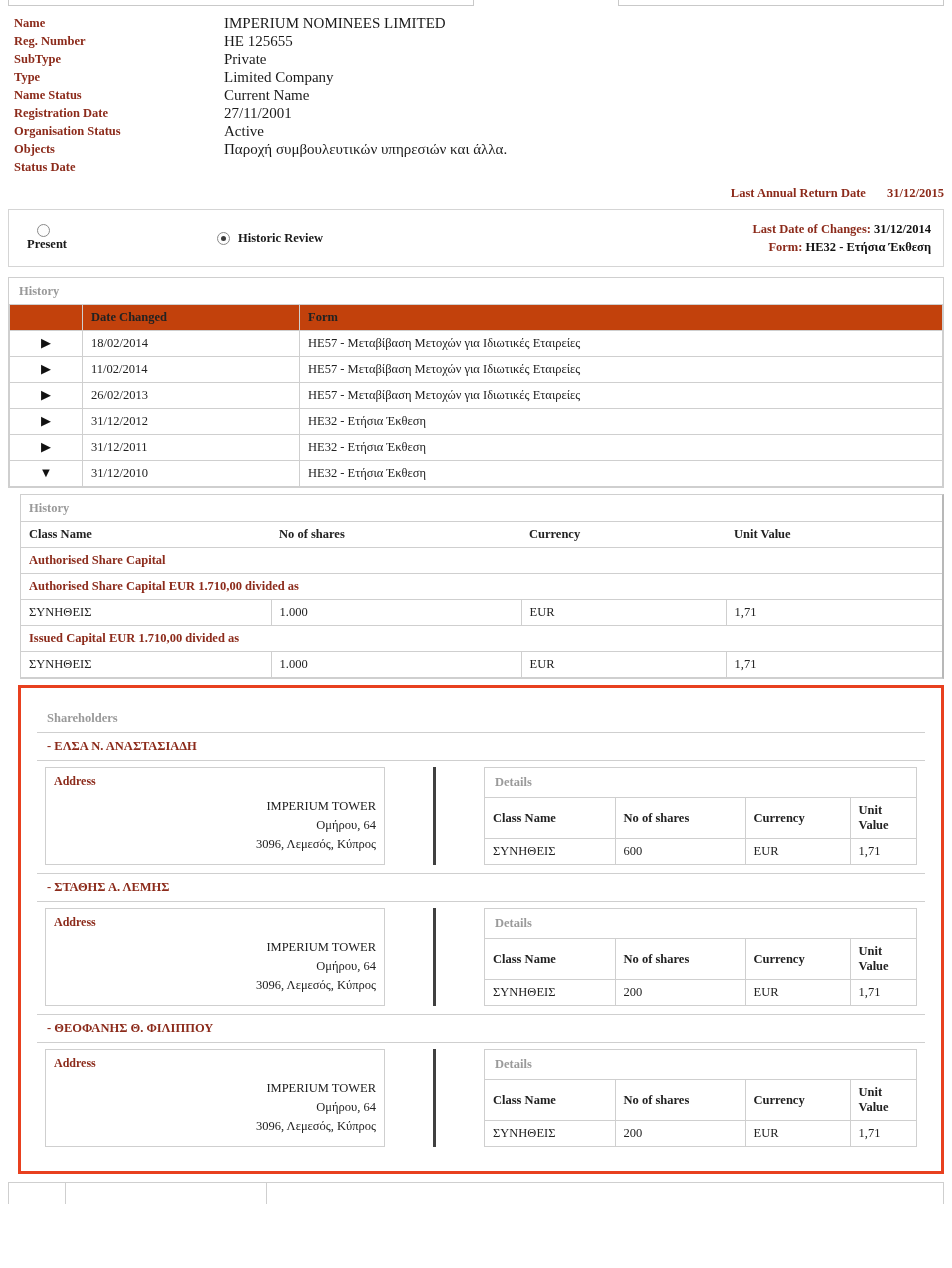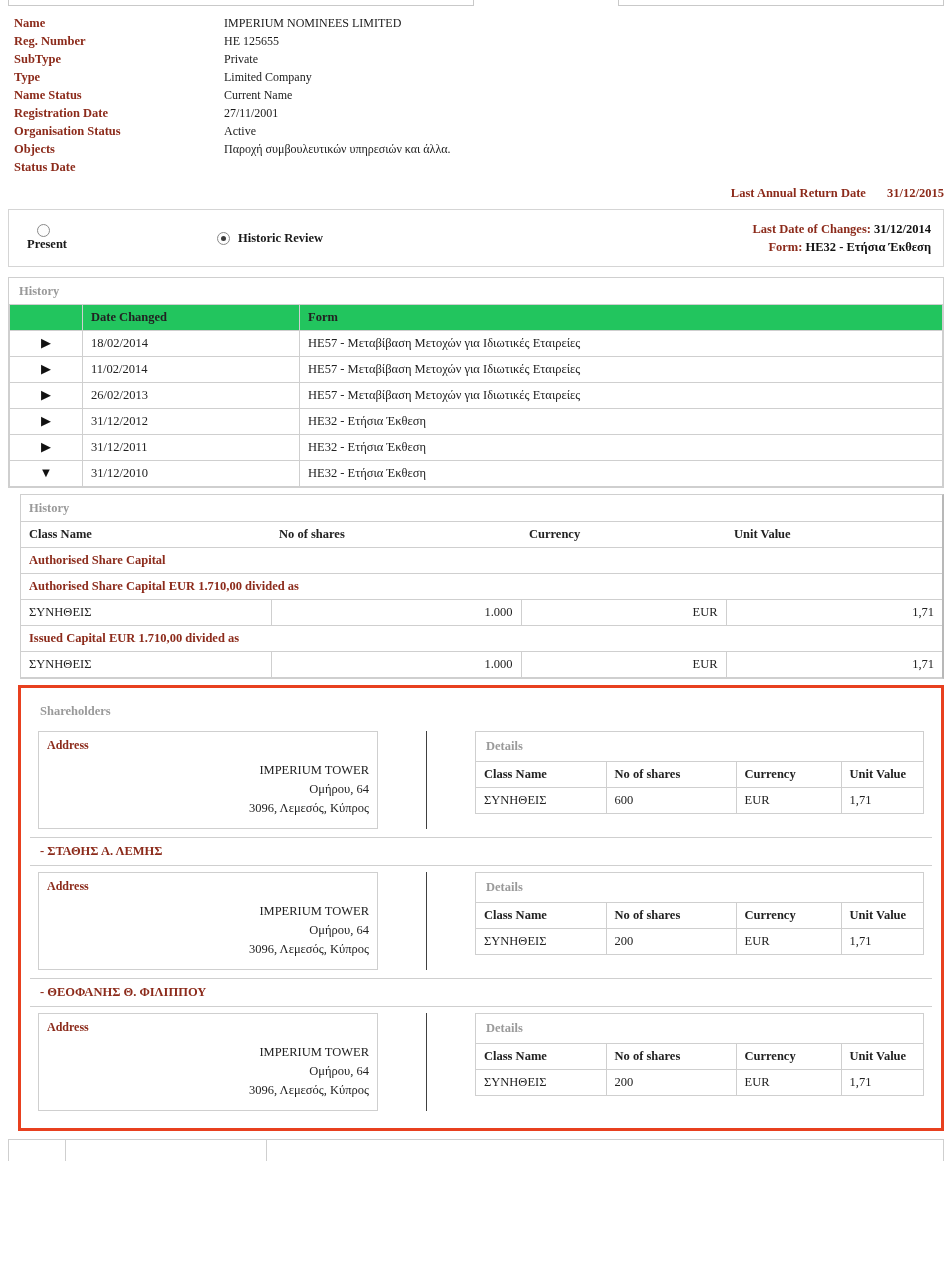--- a/index.html
+++ b/index.html
@@ -45,21 +45,21 @@
     line-height: 18px;
   }
   .summary-label {
     width: 210px;
     font-weight: bold;
     color: #8c2b1b;
     font-size: 12.5px;
   }
   .summary-value {
     color: #1a1a1a;
-    font-size: 12px;
+    font-size: 15px;
   }
   .objects-value {
     padding-left: 0;
   }
 
   .annual-return {
     text-align: right;
     padding: 10px 8px 4px 0;
     font-weight: bold;
     color: #8c2b1b;
@@ -162,21 +162,21 @@
     font-size: 12.5px;
   }
   .hist-arrow-col { width: 56px; text-align: center !important; }
   .hist-date-col  { width: 200px; }
   .arrow {
     display: inline-block;
     color: #111;
     font-size: 13px;
     line-height: 13px;
   }
-  .hdr-row th { background: #22c55e; }
+  .hdr-row th { background: #c2410c; }
   .hist-head-blank { border-left: none; border-top: none; }
 
   
   .inner-wrap {
     margin: 6px 8px 0 20px;
     border: 1px solid #cfcfcf;
     border-right: 2px solid #b8b8b8;
     box-sizing: border-box;
   }
   .inner-wrap .panel-title { padding-left: 8px; }
@@ -187,33 +187,33 @@
     table-layout: fixed;
   }
   table.cap th, table.cap td {
     border-top: 1px solid #cfcfcf;
     border-bottom: 1px solid #cfcfcf;
     padding: 5px 8px;
     text-align: left;
     vertical-align: middle;
   }
   table.cap th { font-weight: bold; }
-  table.cap td.sep { border-left: 1px solid #cfcfcf; text-align: right; }
+  table.cap td.sep { border-left: 1px solid #cfcfcf; }
   .cap-head-row th { border-top: 1px solid #cfcfcf; }
   .cap-section td {
     color: #8c2b1b;
     font-weight: bold;
   }
 
   
   .shareholders {
     margin: 6px 8px 8px 18px;
     border: 3px solid #e8401f;
     box-sizing: border-box;
-    padding: 9px;
+    padding: 16px;
   }
   .sh-title {
     color: #9a9a9a;
     font-weight: bold;
     font-size: 12.5px;
     padding: 7px 10px 6px 10px;
   }
   .sh-name {
     color: #8c2b1b;
     font-weight: bold;
@@ -241,21 +241,21 @@
   }
   .addr-line {
     font-size: 12.5px;
     padding-left: 38px;
     line-height: 19px;
     text-align: right;
   }
   .details-box {
     flex: 1;
     margin-left: 48px;
-    border-left: 1px solid #404040;
+    border-left: 3px solid #404040;
     padding-left: 0;
   }
   .details-inner {
     margin-left: 48px;
     border: 1px solid #cfcfcf;
     border-bottom: none;
     box-sizing: border-box;
   }
   .details-title {
     color: #9a9a9a;
@@ -444,20 +444,21 @@
         <td class="sep">EUR</td>
         <td class="sep">1,71</td>
       </tr>
     </tbody>
       </table>
   </div>
 
   <div class="shareholders">
     <div class="sh-title">Shareholders</div>
 
+    <div class="sh-name">- ΕΛΣΑ Ν. ΑΝΑΣΤΑΣΙΑΔΗ</div>
     <div class="sh-body">
       <div class="addr-box">
         <div class="addr-title">Address</div>
         <div class="addr-line">IMPERIUM TOWER</div>
         <div class="addr-line">Ομήρου, 64</div>
         <div class="addr-line">3096, Λεμεσός, Κύπρος</div>
       </div>
       <div class="details-box">
         <div class="details-inner">
           <div class="details-title">Details</div>

